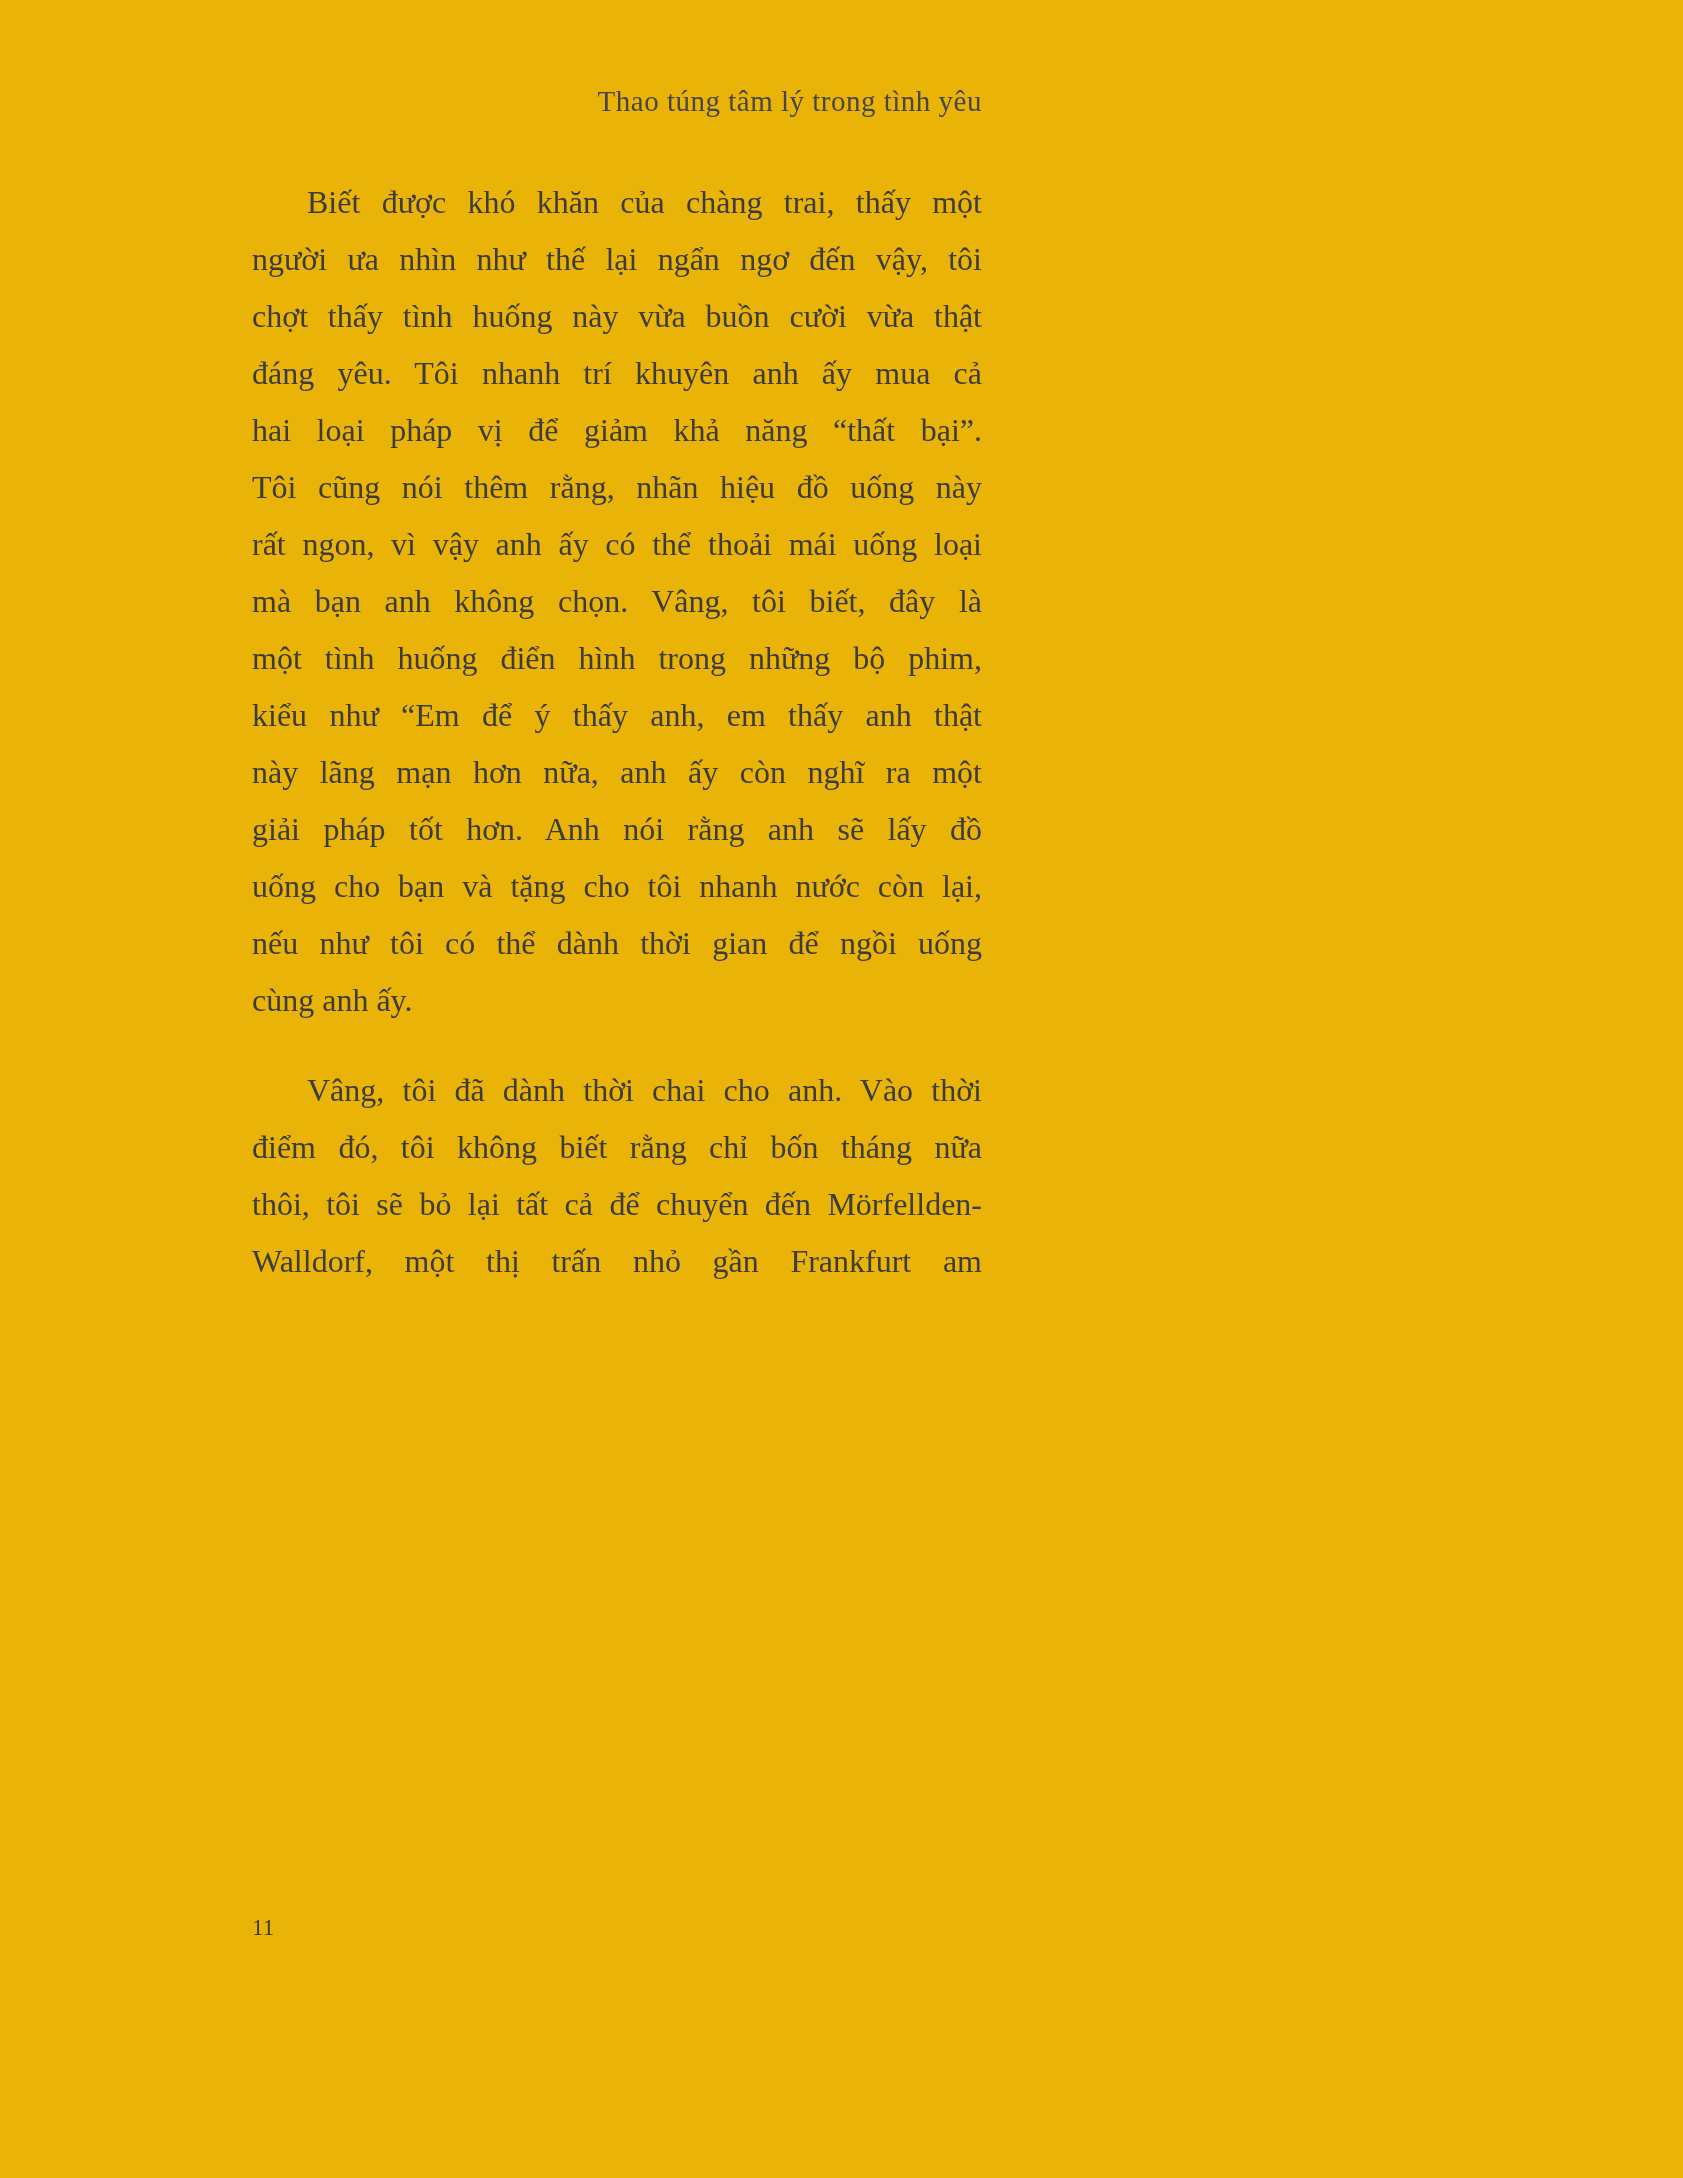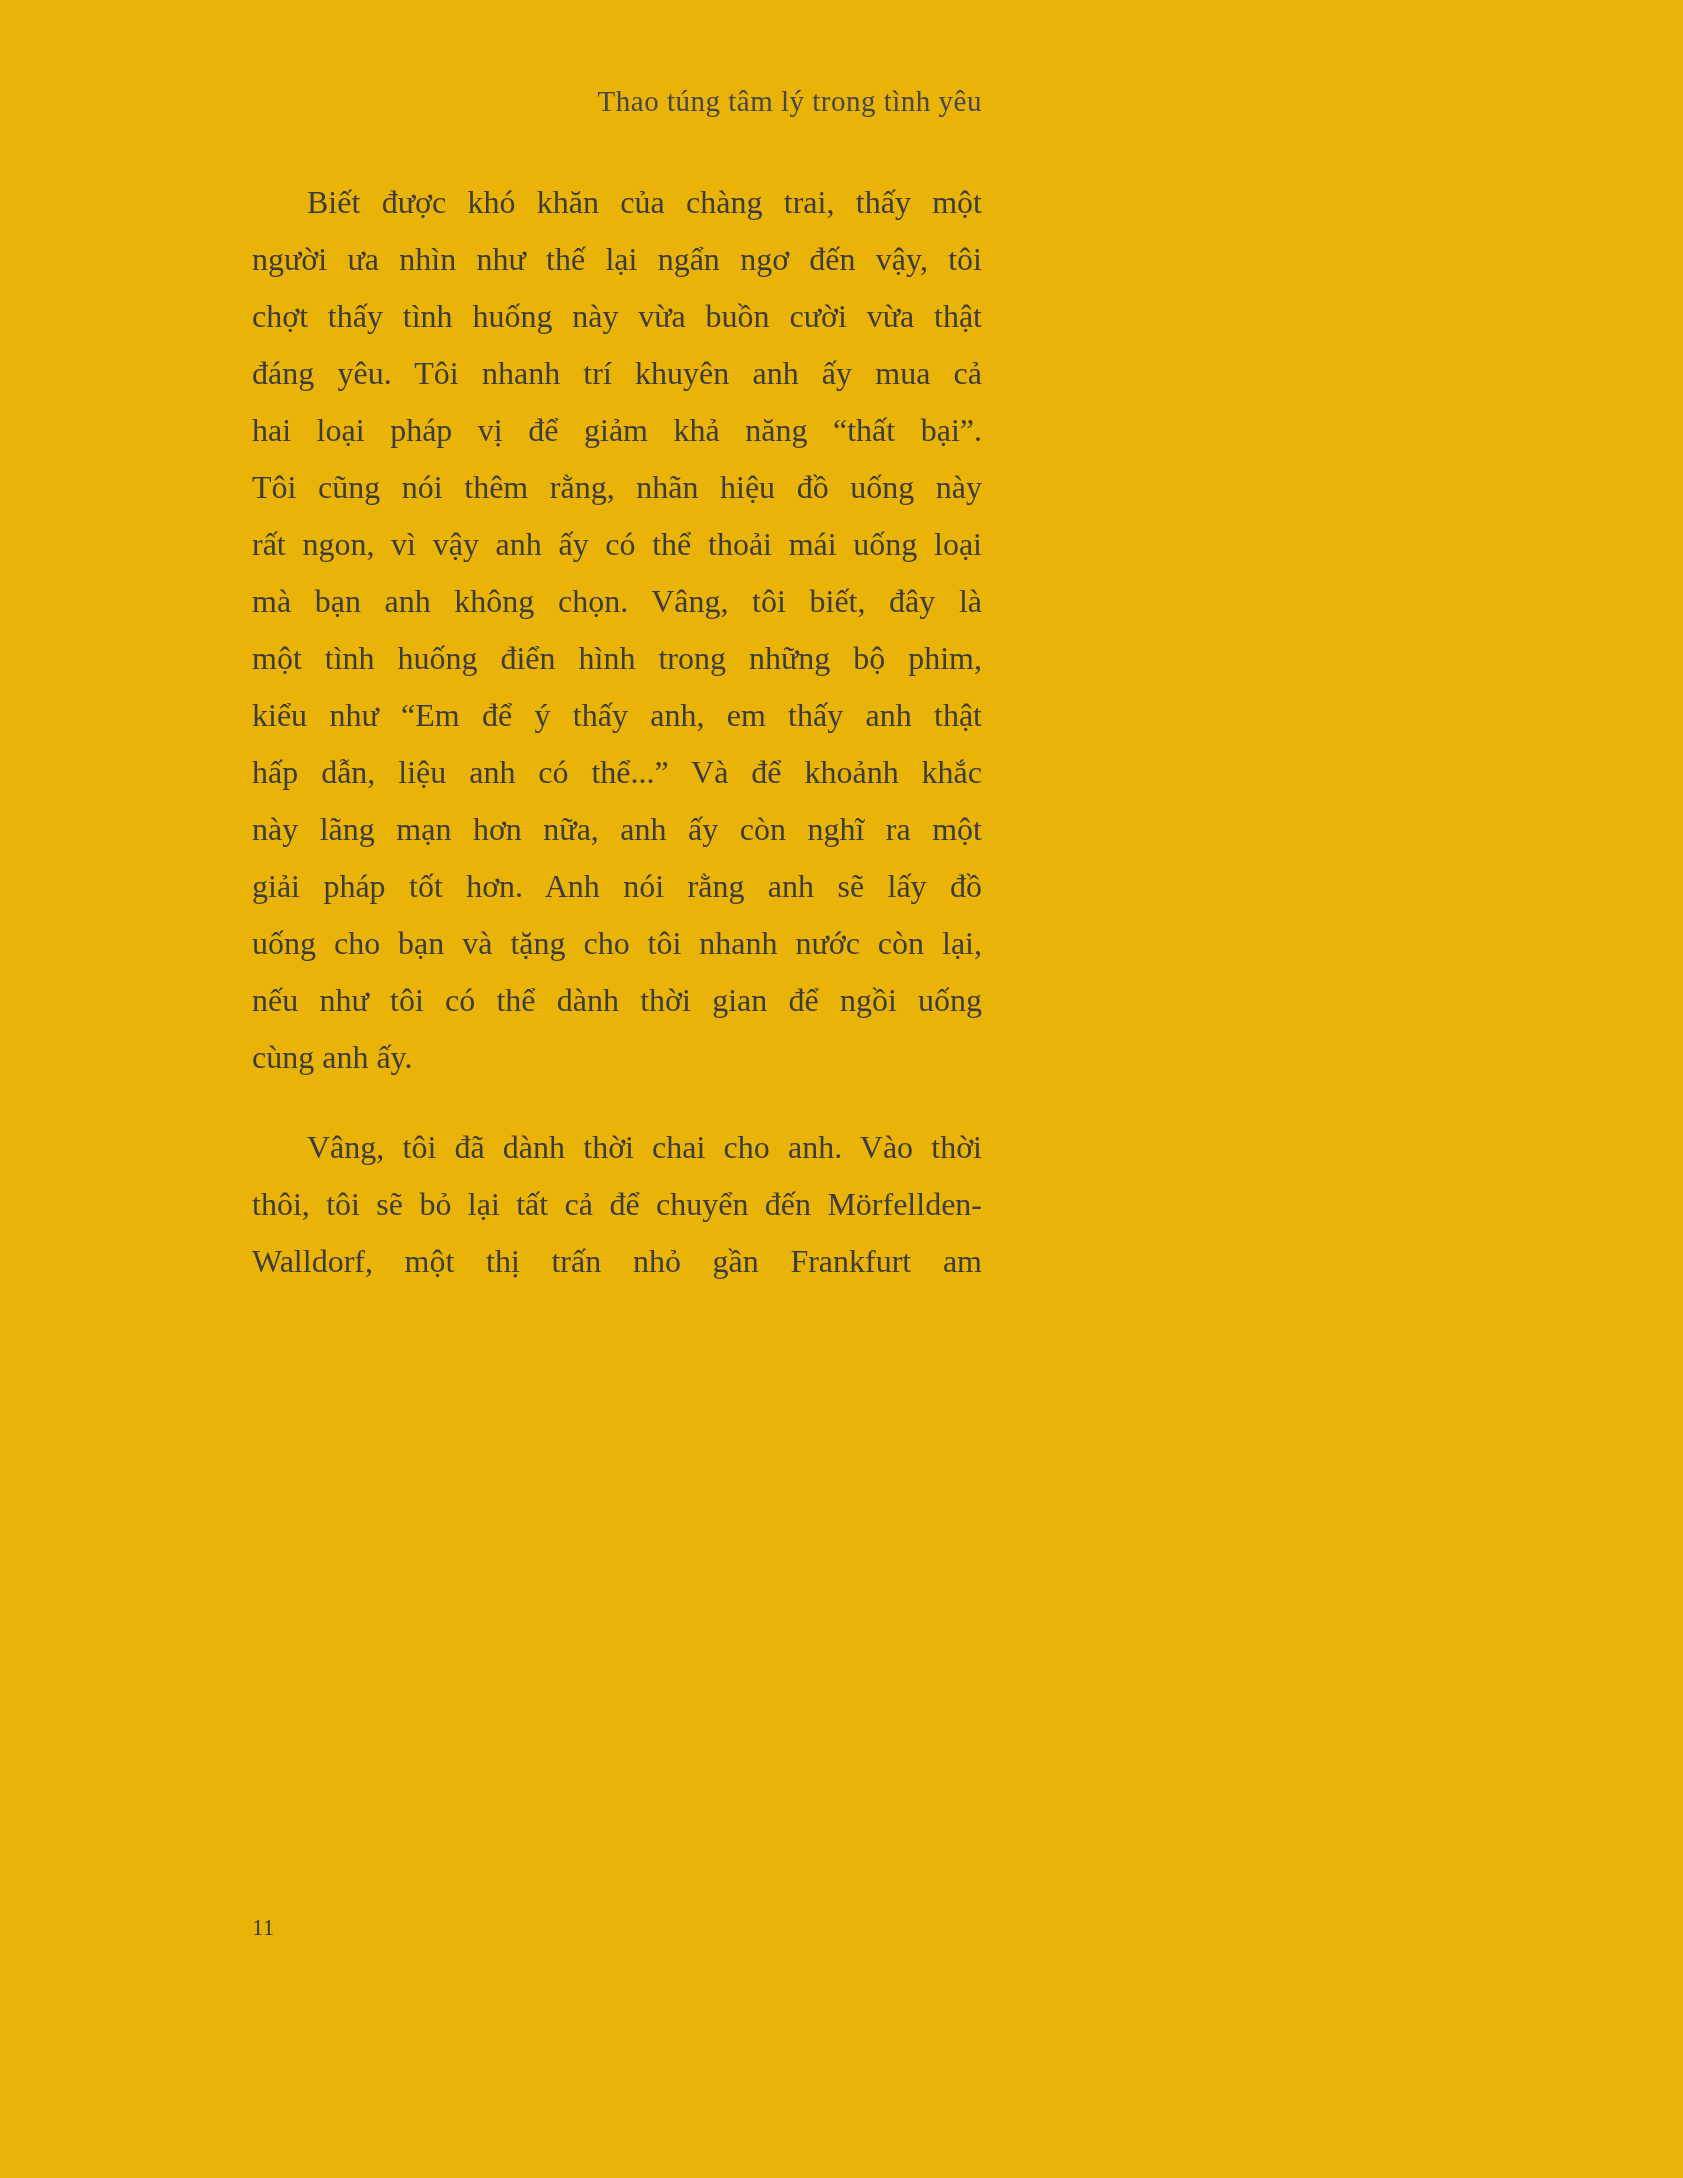--- a/index.html
+++ b/index.html
@@ -73,29 +73,29 @@
         <div class="line indent">Biết được khó khăn của chàng trai, thấy một</div>
         <div class="line">người ưa nhìn như thế lại ngẩn ngơ đến vậy, tôi</div>
         <div class="line">chợt thấy tình huống này vừa buồn cười vừa thật</div>
         <div class="line">đáng yêu. Tôi nhanh trí khuyên anh ấy mua cả</div>
         <div class="line">hai loại pháp vị để giảm khả năng “thất bại”.</div>
         <div class="line">Tôi cũng nói thêm rằng, nhãn hiệu đồ uống này</div>
         <div class="line">rất ngon, vì vậy anh ấy có thể thoải mái uống loại</div>
         <div class="line">mà bạn anh không chọn. Vâng, tôi biết, đây là</div>
         <div class="line">một tình huống điển hình trong những bộ phim,</div>
         <div class="line">kiểu như “Em để ý thấy anh, em thấy anh thật</div>
-        <div class="line">hấp dẫn, liệu anh có thể...” Và để khoảnh khắc</div>
         <div class="line">này lãng mạn hơn nữa, anh ấy còn nghĩ ra một</div>
         <div class="line">giải pháp tốt hơn. Anh nói rằng anh sẽ lấy đồ</div>
         <div class="line">uống cho bạn và tặng cho tôi nhanh nước còn lại,</div>
         <div class="line">nếu như tôi có thể dành thời gian để ngồi uống</div>
         <div class="line no-stretch">cùng anh ấy.</div>
       </div>
       <div class="paragraph">
         <div class="line indent">Vâng, tôi đã dành thời chai cho anh. Vào thời</div>
+        <div class="line">điểm đó, tôi không biết rằng chỉ bốn tháng nữa</div>
         <div class="line">thôi, tôi sẽ bỏ lại tất cả để chuyển đến Mörfellden-</div>
         <div class="line">Walldorf, một thị trấn nhỏ gần Frankfurt am</div>
       </div>
     </div>
 
   <div class="page-number">11</div>
 </div>
 
 
 </body></html>

